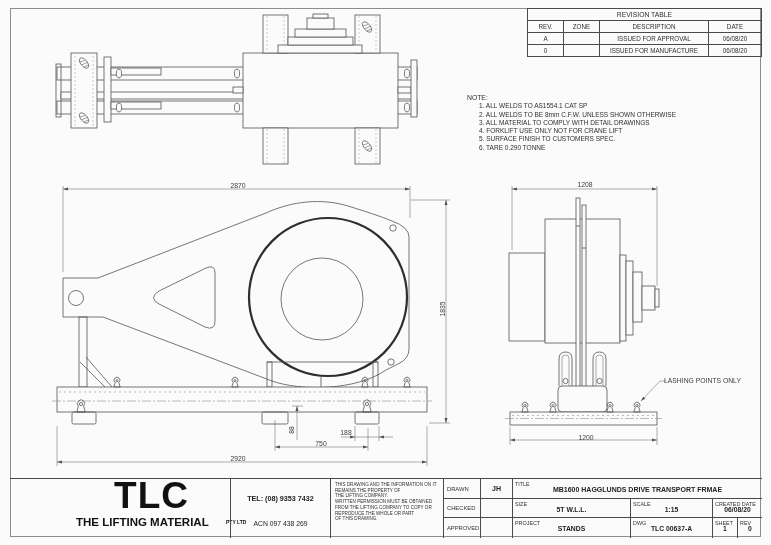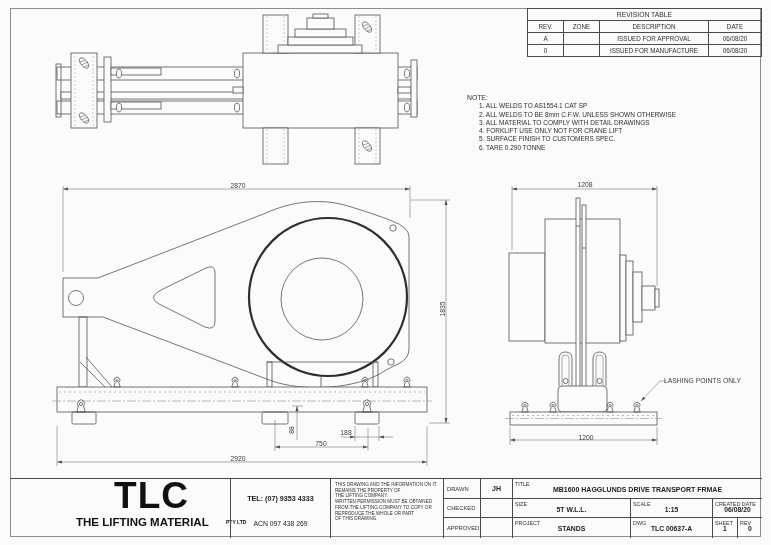--- a/index.html
+++ b/index.html
@@ -243,21 +243,21 @@
   </div>
 </div>
 
 <div class="abs" id="title-block">
   <div class="tb first" style="left:0;top:0;width:220px;height:59px;margin-left:44px;">
     <div id="logo-acronym">TLC</div>
     <div id="logo-company">THE LIFTING MATERIAL</div>
     <div id="logo-suffix">PTY LTD</div>
   </div>
   <div class="tb" style="left:220px;top:0;width:100px;height:59px;">
-    <div id="contact-tel">TEL: (07) 9353 4333</div>
+    <div id="contact-tel">TEL: (08) 9353 7432</div>
     <div id="contact-acn">ACN 097 438 269</div>
   </div>
   <div class="tb" style="left:320px;top:0;width:113px;height:59px;">
     <div id="disclaimer">THIS DRAWING AND THE INFORMATION ON IT
 REMAINS THE PROPERTY OF
 THE LIFTING COMPANY.
 WRITTEN PERMISSION MUST BE OBTAINED
 FROM THE LIFTING COMPANY TO COPY OR
 REPRODUCE THE WHOLE OR PART
 OF THIS DRAWING.</div>

